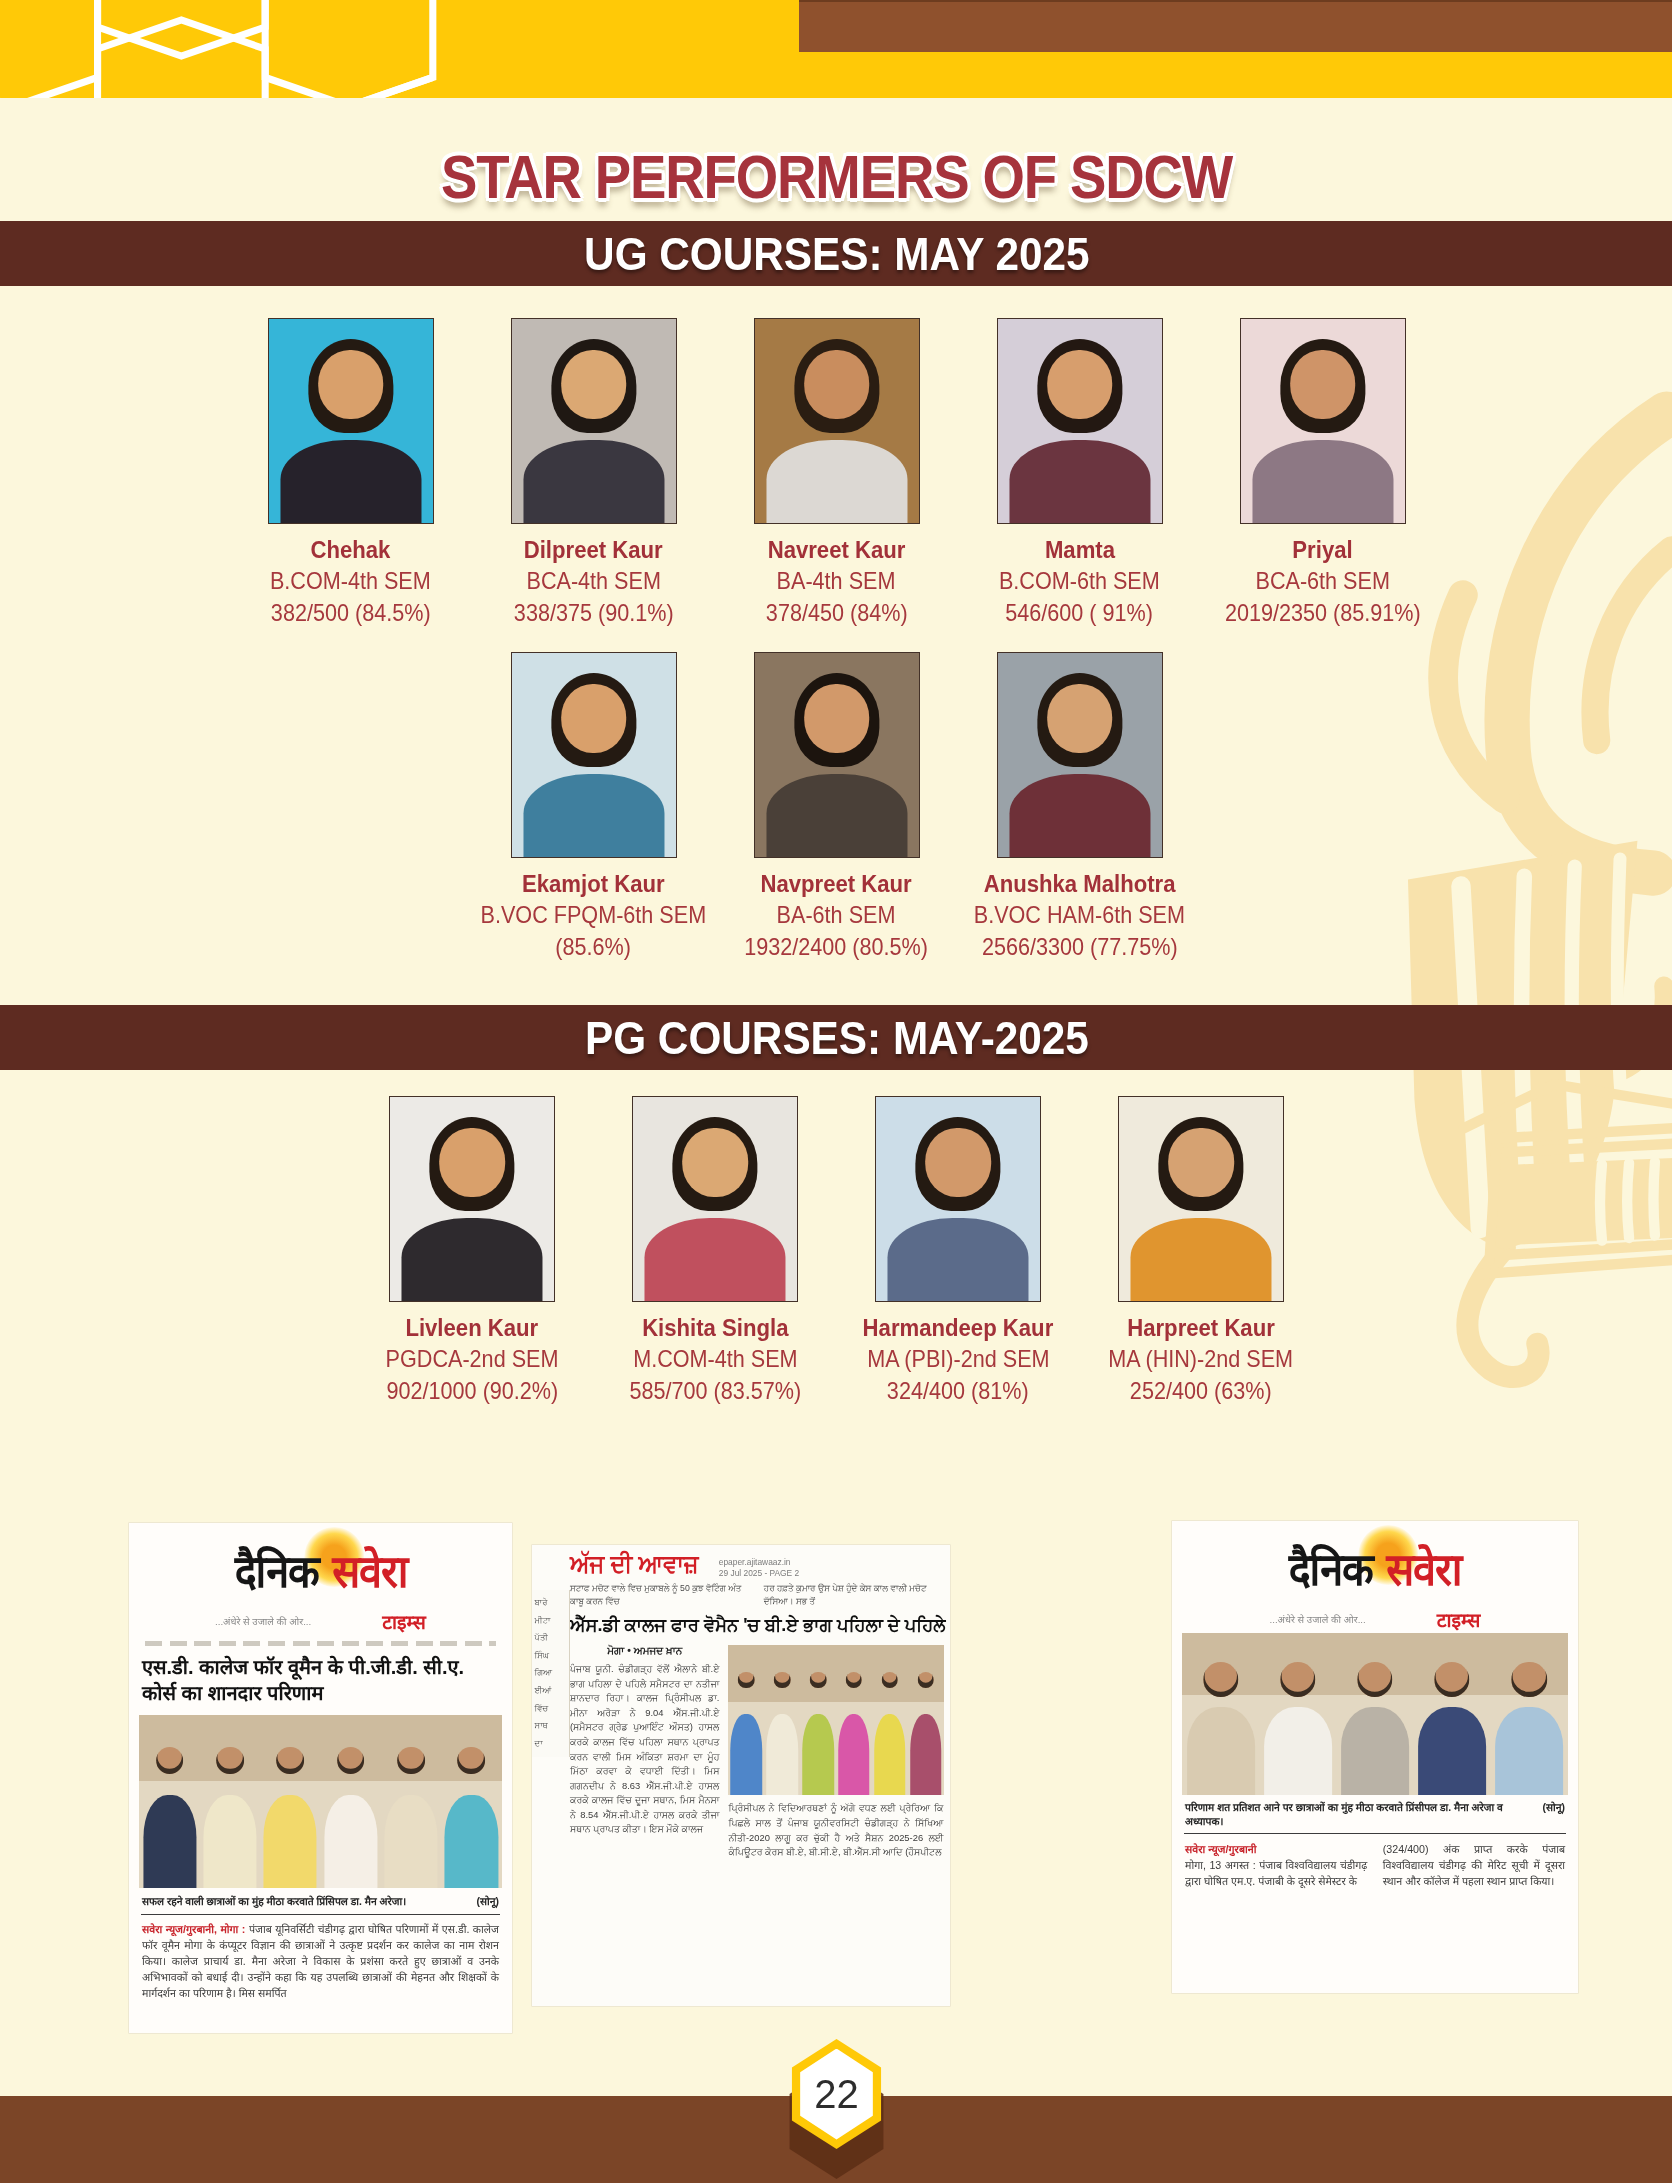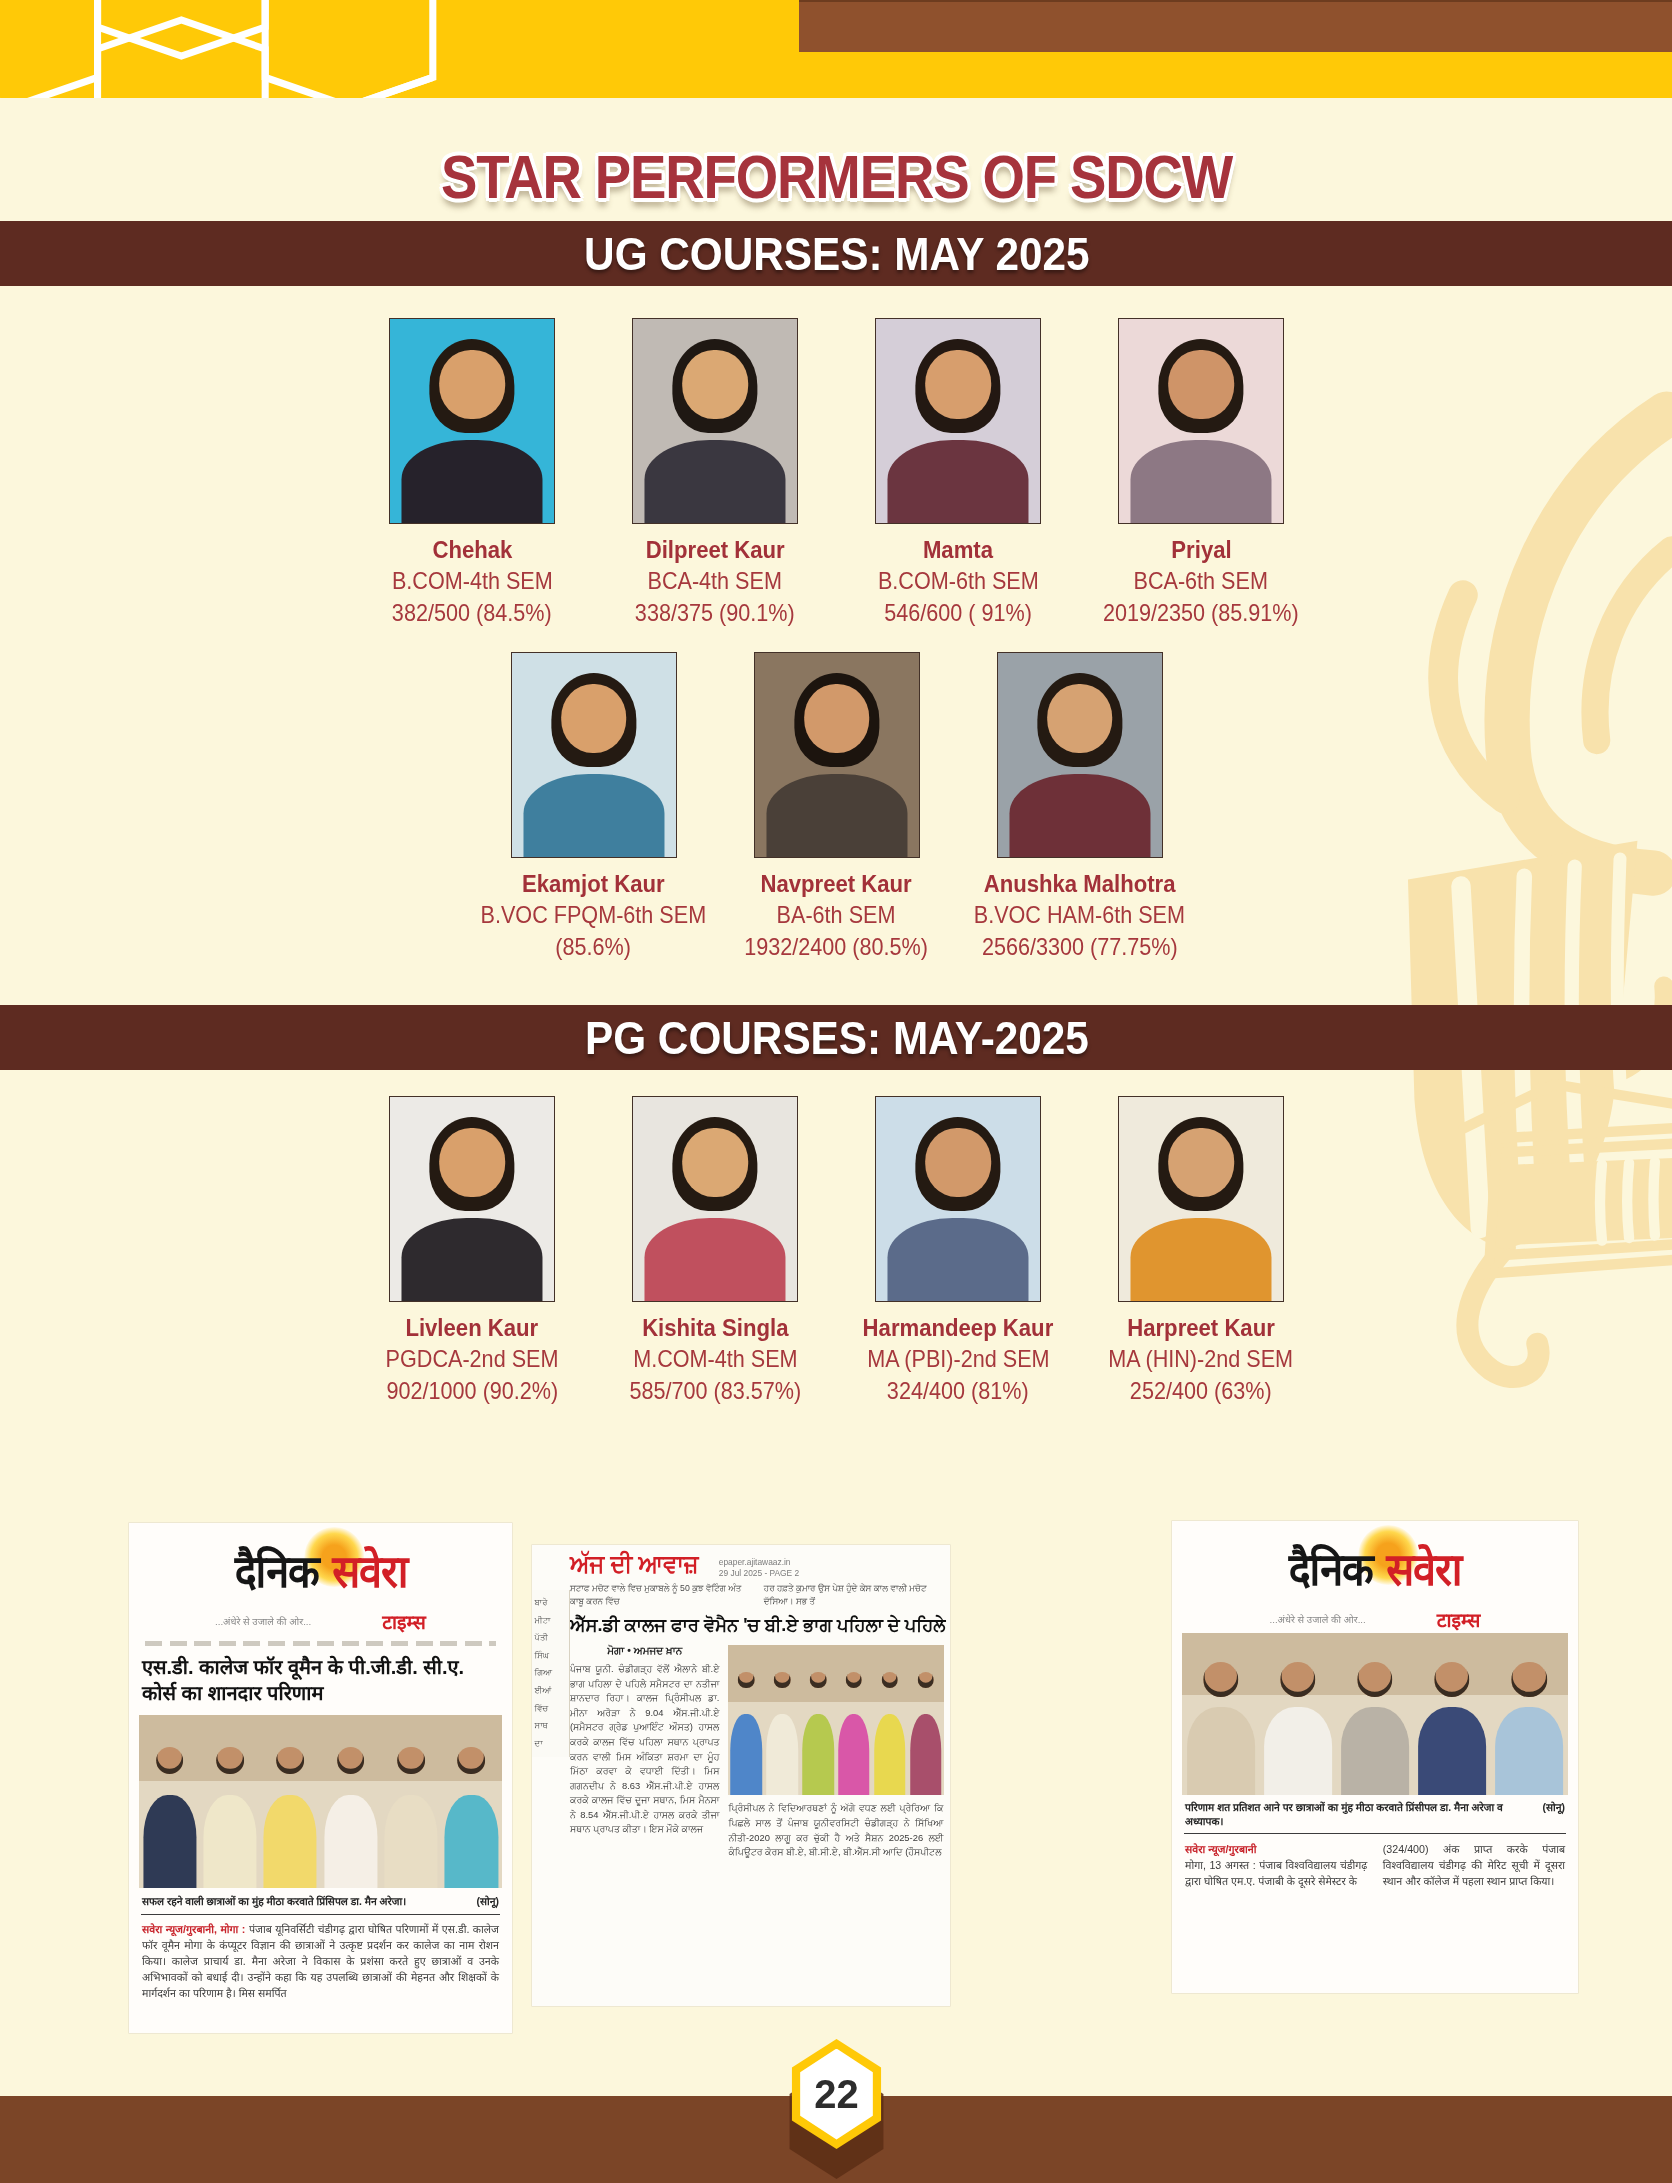--- a/index.html
+++ b/index.html
@@ -85,21 +85,21 @@
   .byline{text-align:center;font-weight:bold;font-size:10.4px;color:#222;margin-bottom:5.2px;}
   .mid-body{font-size:9.4px;color:#3b3b3b;text-align:justify;line-height:1.55;}
   .mid-photo{height:150px;margin-bottom:6.5px;}
   .mid-sliver{position:absolute;left:0;top:45px;width:32px;padding:3.9px 2.6px;font-size:8.4px;color:#555;line-height:2.1;border-right:0.6px solid #d8d2c2;background:#fbfaf5;}
   
   .footer{position:absolute;left:0;bottom:0;width:1673px;height:87px;background:#7b4527;z-index:3;}
   .hex{clip-path:polygon(50% 0,96% 26%,96% 74%,50% 100%,4% 74%,4% 26%);}
   .hex-shadow{position:absolute;left:50%;top:-32px;transform:translateX(-50%);width:102px;height:115px;background:#5d2f16;opacity:.9;z-index:0;}
   .hex-badge{position:absolute;left:50%;top:-57px;transform:translateX(-50%);width:97px;height:110px;background:#ffc907;z-index:1;display:flex;align-items:center;justify-content:center;}
   .hex-inner{width:79px;height:91px;background:#fff;display:flex;align-items:center;justify-content:center;}
-  .hex-num{font-size:40px;font-weight:bold;color:#2d2d2d;}
+  .hex-num{font-size:40px;font-weight:normal;color:#2d2d2d;}
 </style>
 </head>
 <body>
 
 <div class="wm" style="right:0;top:388px;width:362px;height:1009px;">
   <svg width="362" height="1009" viewBox="0 0 560 1560" fill="none">
     <g stroke="#f8e2ac" fill="none" stroke-linecap="round">
       <path d="M550 40 C380 150 290 350 305 560 C315 690 400 740 530 750" stroke-width="70"></path>
       <path d="M558 250 C470 320 428 430 442 545" stroke-width="42"></path>
       <path d="M235 320 C180 440 198 560 300 635" stroke-width="46"></path>
@@ -167,20 +167,30 @@
       <div class="photo" style="background: rgb(192, 186, 180);">
         <div class="sp-hair" style="background: rgb(31, 24, 19);"></div>
         <div class="sp-head" style="background: rgb(219, 168, 115);"></div>
         <div class="sp-torso" style="background: rgb(58, 55, 64);"></div>
       </div>
       <div class="s-name">Dilpreet Kaur</div>
       <div class="s-line">BCA-4th SEM</div>
       <div class="s-line">338/375 (90.1%)</div>
     </div>
     <div class="student-card">
+      <div class="photo" style="background: rgb(165, 122, 69);">
+        <div class="sp-hair" style="background: rgb(42, 29, 18);"></div>
+        <div class="sp-head" style="background: rgb(201, 141, 94);"></div>
+        <div class="sp-torso" style="background: rgb(220, 216, 211);"></div>
+      </div>
+      <div class="s-name">Navreet Kaur</div>
+      <div class="s-line">BA-4th SEM</div>
+      <div class="s-line">378/450 (84%)</div>
+    </div>
+    <div class="student-card">
       <div class="photo" style="background: rgb(213, 206, 216);">
         <div class="sp-hair" style="background: rgb(35, 24, 18);"></div>
         <div class="sp-head" style="background: rgb(215, 158, 109);"></div>
         <div class="sp-torso" style="background: rgb(107, 53, 64);"></div>
       </div>
       <div class="s-name">Mamta</div>
       <div class="s-line">B.COM-6th SEM</div>
       <div class="s-line">546/600  ( 91%)</div>
     </div>
     <div class="student-card">

